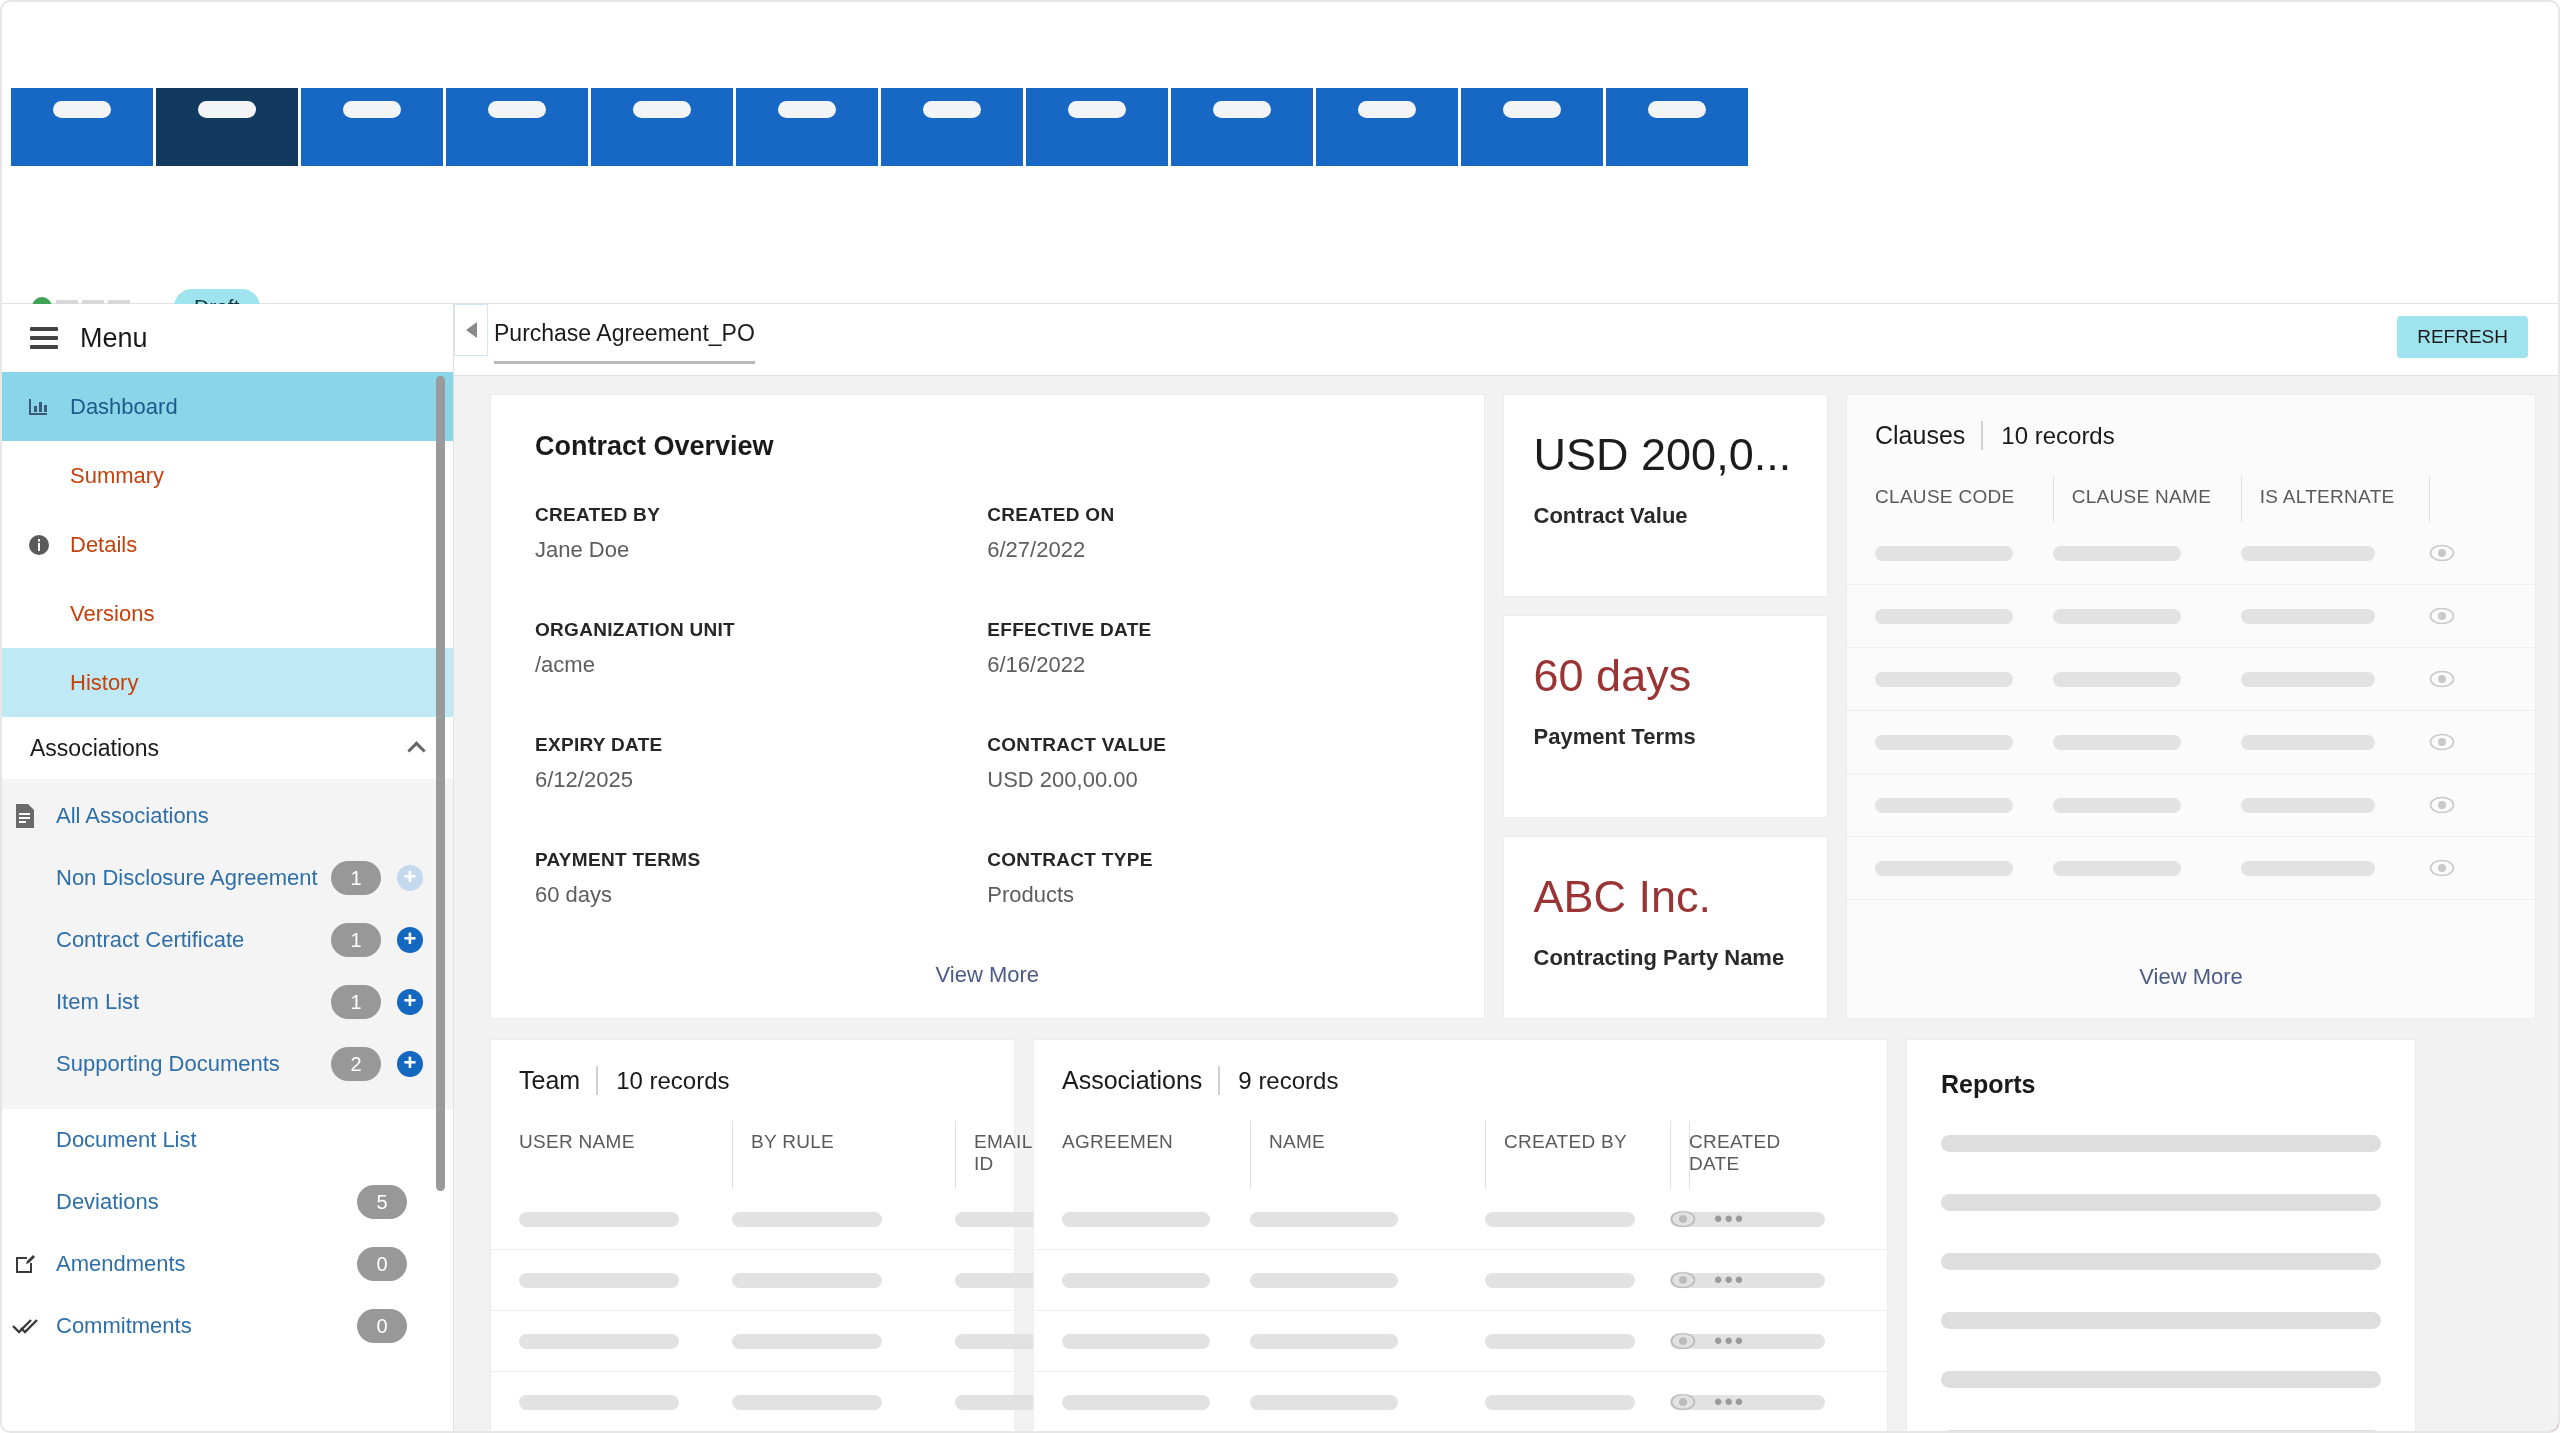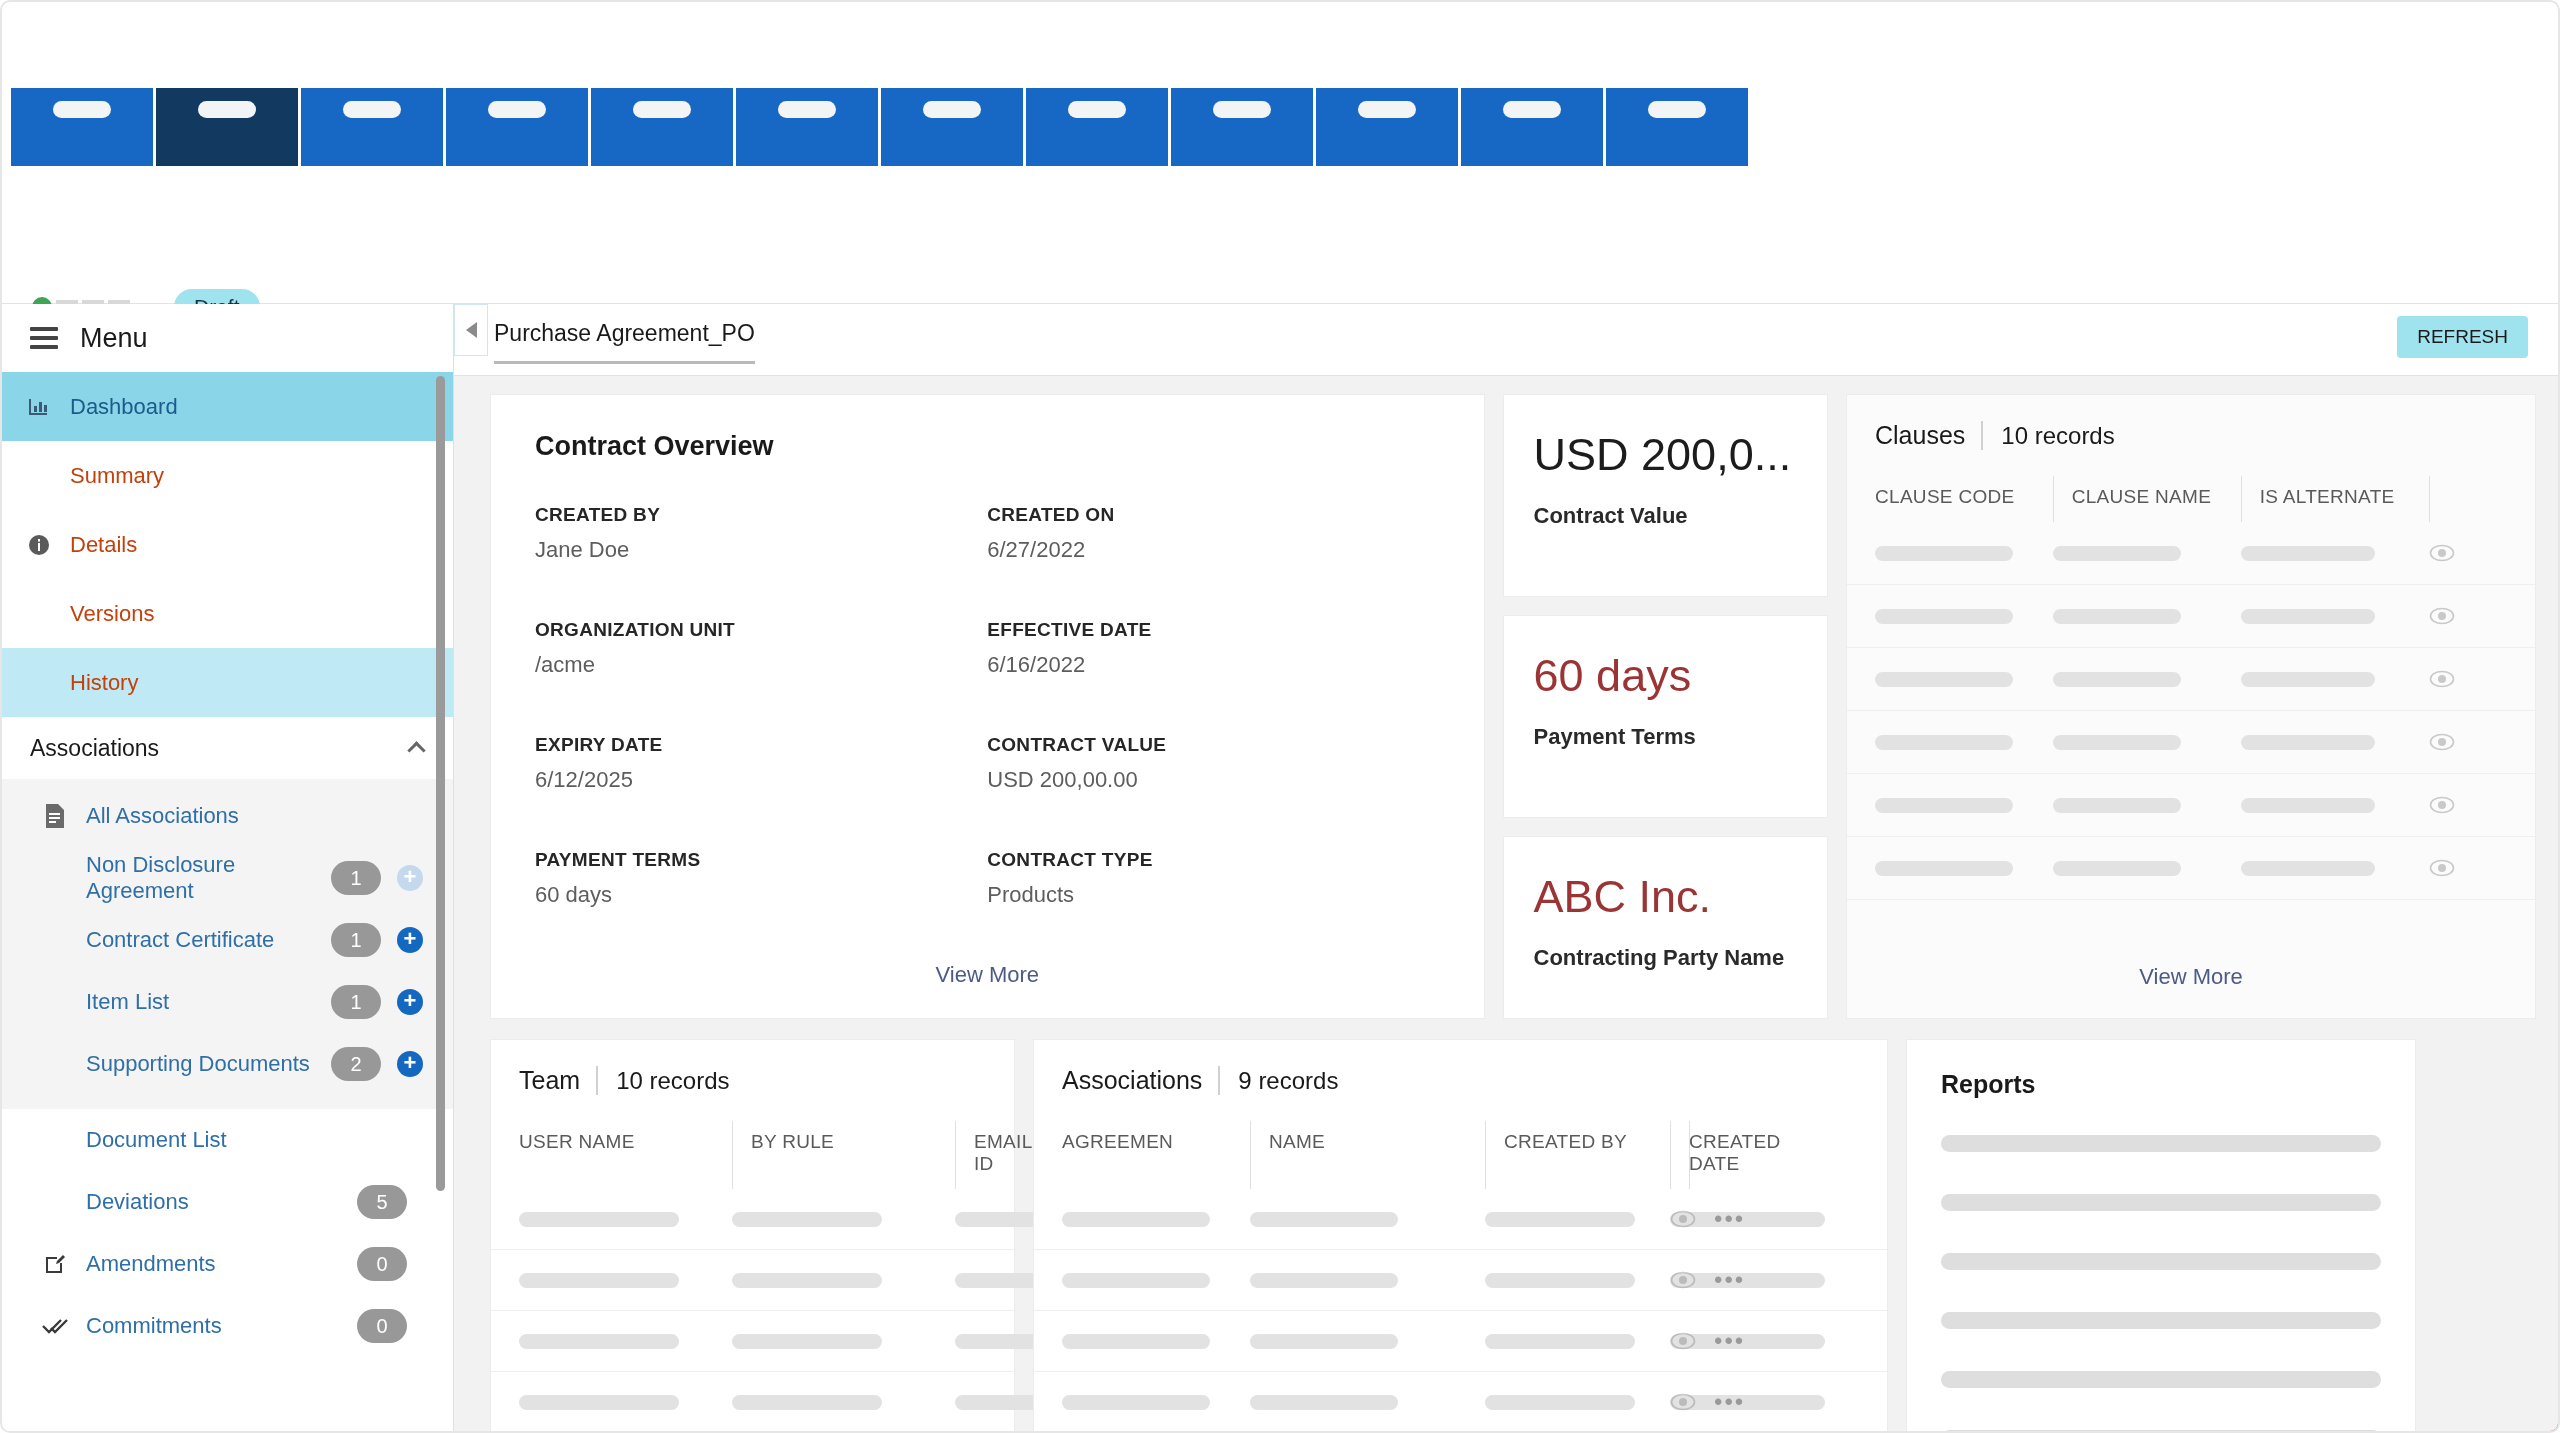--- a/index.html
+++ b/index.html
@@ -174,21 +174,21 @@
     height: 62px; padding: 0 30px 0 28px; background: #ffffff; cursor: pointer;
   }
   .sect-head .t { font-size: 23px; color: #1a1a1a; }
   .chev-up {
     width: 13px; height: 13px; border-left: 3px solid #666; border-top: 3px solid #666;
     transform: rotate(45deg); margin-top: 5px;
   }
   .assoc-block { background: #f4f4f4; padding: 6px 0 14px 0; }
   .arow {
     display: flex; align-items: center;
-    height: 62px; padding-left: 30px; cursor: pointer;
+    height: 62px; padding-left: 0; cursor: pointer;
   }
   .arow .ico { width: 46px; display: flex; justify-content: center; color: #6a6a6a; }
   .arow .txt { font-size: 22px; color: #2f6fa8; margin-left: 8px; flex: 1; }
   .cnt-pill {
     min-width: 50px; height: 34px; border-radius: 17px; background: #989898;
     color: #ffffff; font-size: 20px;
     display: flex; align-items: center; justify-content: center;
     margin-right: 16px;
   }
   .plus-btn {

